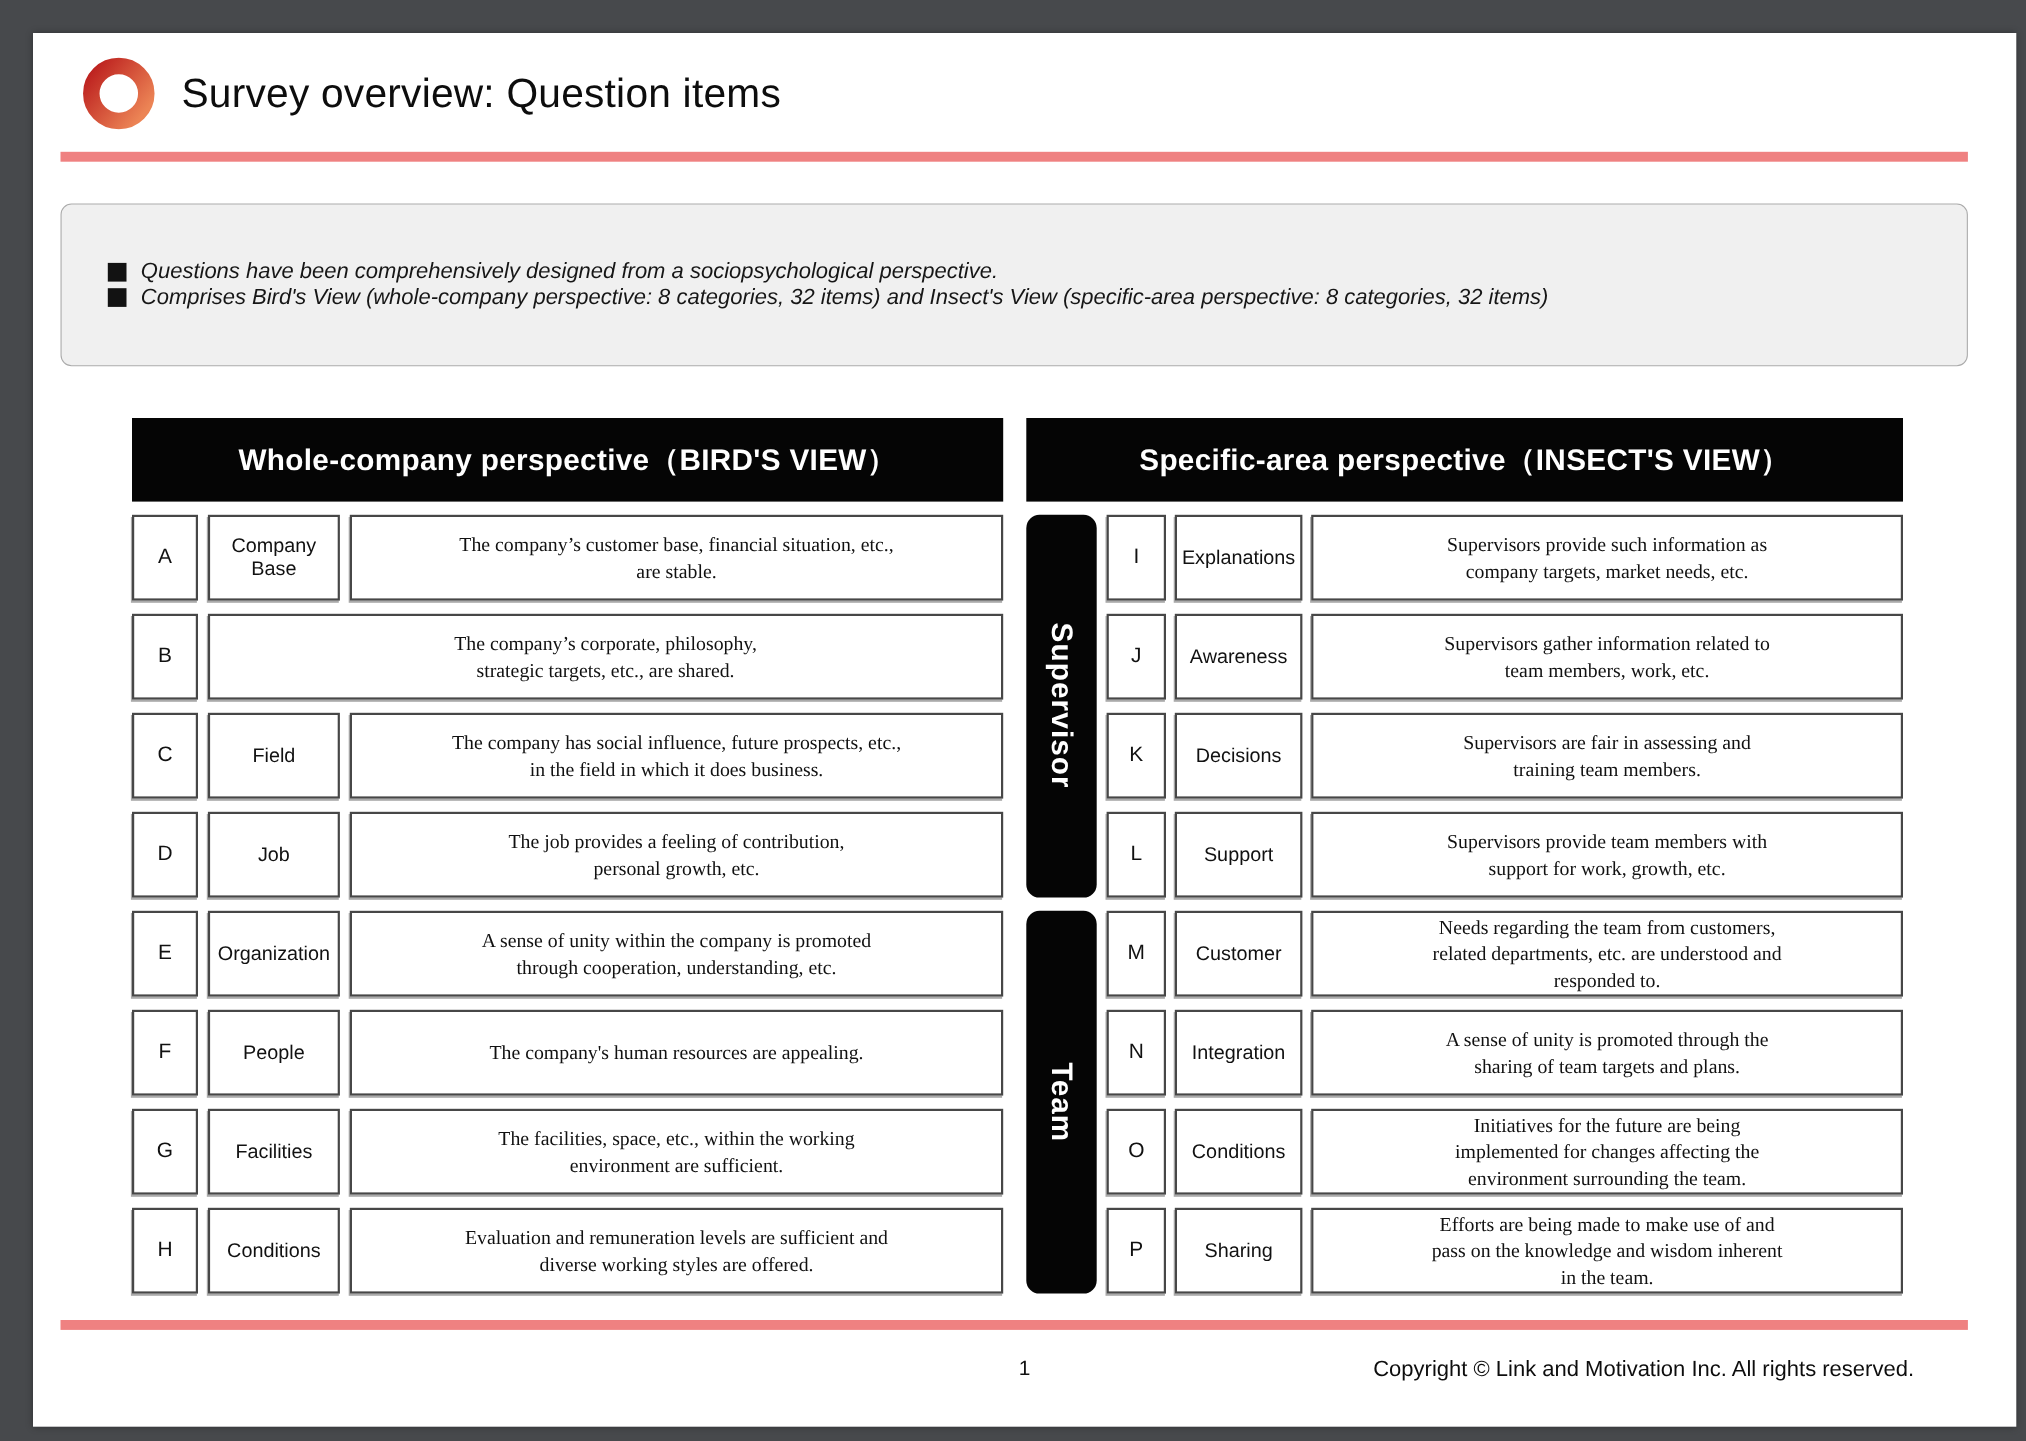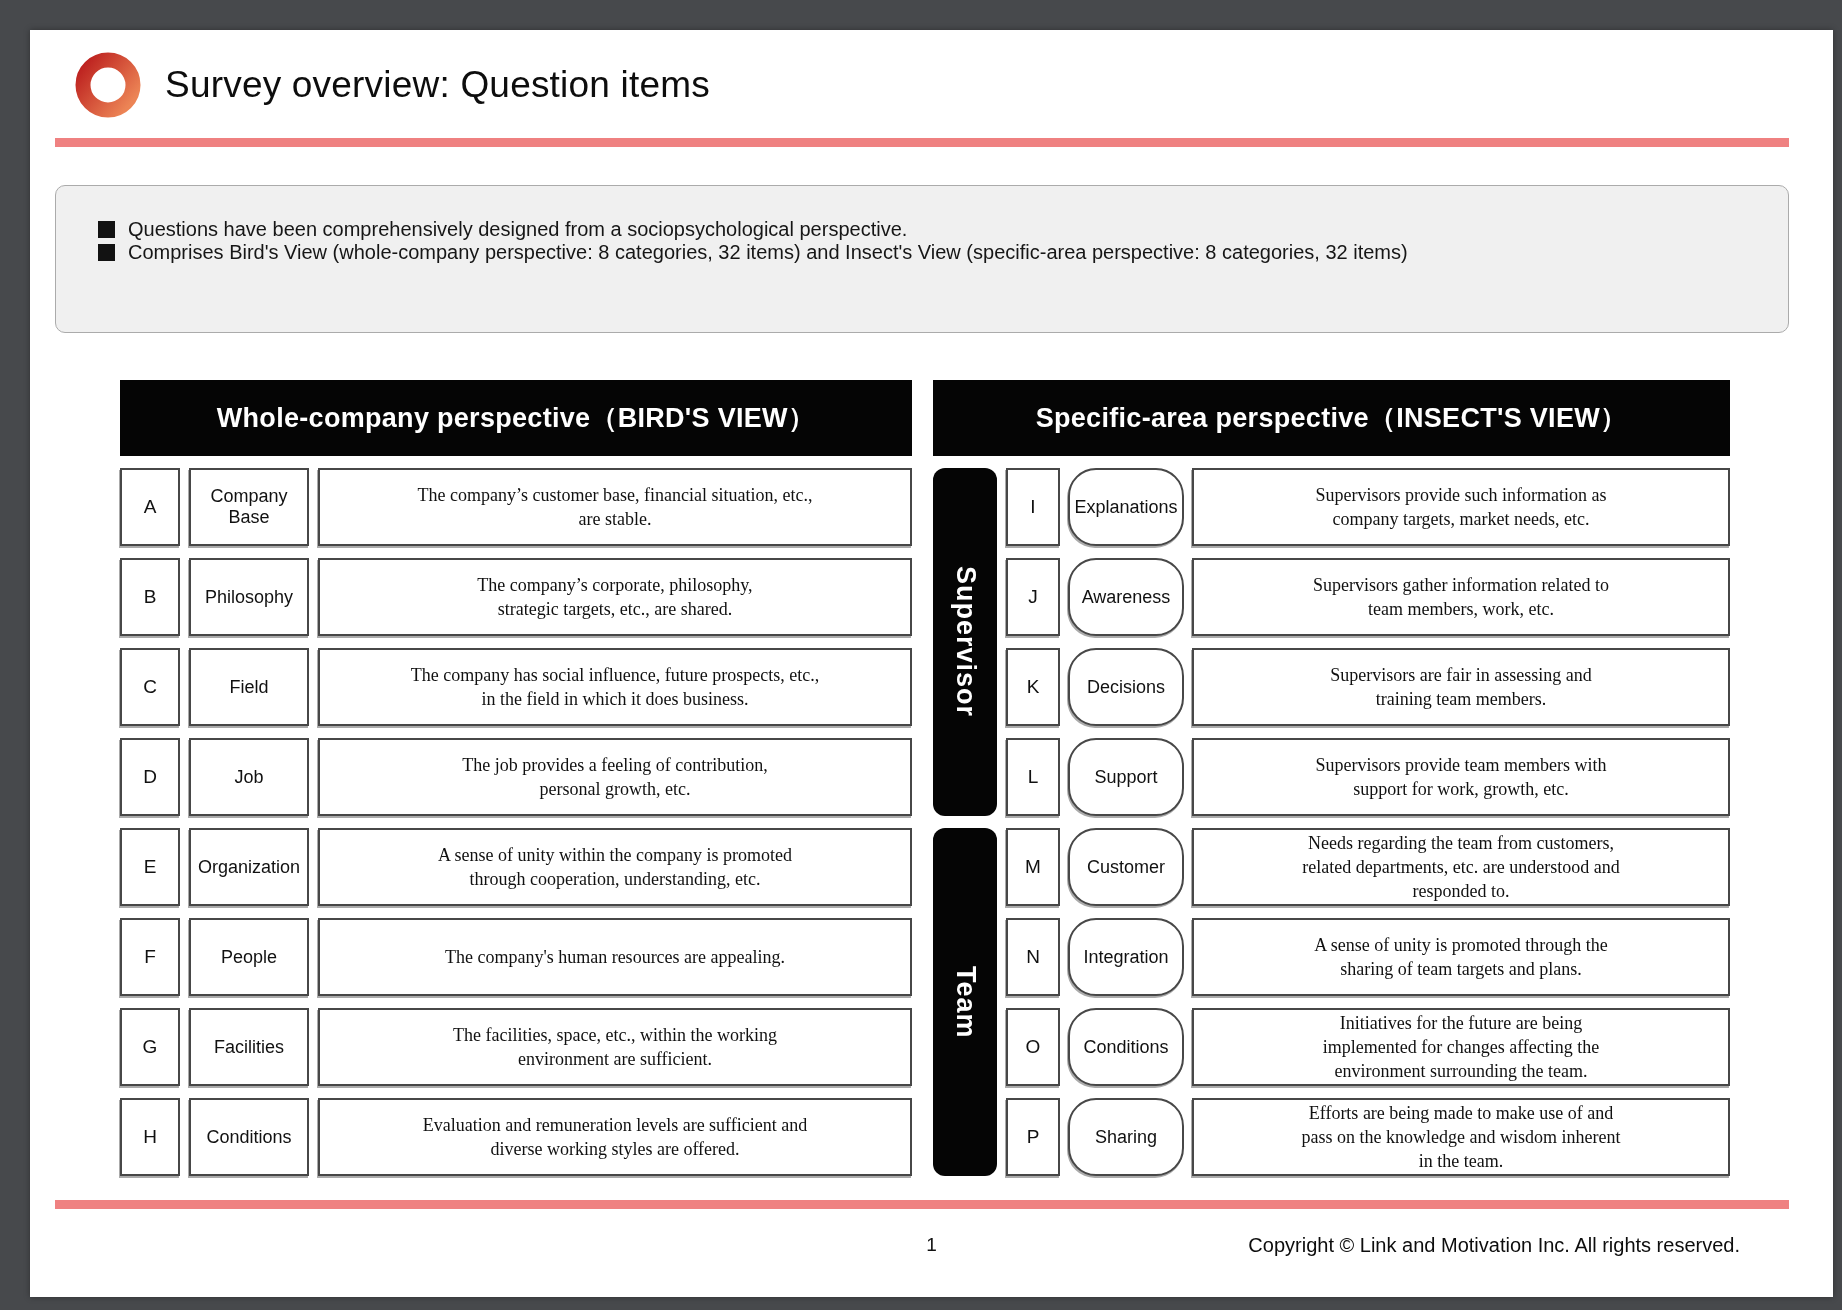--- a/index.html
+++ b/index.html
@@ -24,21 +24,21 @@
   .page-title { font-size:37px; font-weight:500; letter-spacing:.2px; color:#0d0d0d;text-align:right; }
   
   .rule { position:absolute; left:25px; width:1734px; height:9px; background:var(--accent,#ef8181); }
   .rule.top { top:108px; }
   .rule.bottom { top:1170px; }
   
   .notes {
     position:absolute; left:25px; top:155px; width:1734px; height:148px;
     background:var(--note-bg,#f0f0f0);
     border:1px solid #ababab; border-radius:10px;
-    padding:32px 42px; display:flex; flex-direction:column; justify-content:flex-start;
+    padding:32px 42px; display:flex; flex-direction:column; justify-content:center;font-style:italic;
   }
   .note-line { display:flex; align-items:center; gap:13px; font-size:20px; color:#161616; }
   .bullet-sq { width:17px; height:17px; background:#121212; flex:0 0 auto; }
   
   .tbl { position:absolute; top:350px; }
   .tbl.left  { left:90px;  width:792px; }
   .tbl.right { left:903px; width:797px; }
   .tbl-header {
     height:76px; background:var(--header-bg,#050505); color:#fff;
     display:flex; align-items:center; justify-content:center;
@@ -48,21 +48,21 @@
   .row { display:flex; height:78px; margin-bottom:12px; }
   .cell {
     border:2px solid #474747; background:#fff;
     display:flex; align-items:center; justify-content:center;
     text-align:center; box-shadow:-1px 2px 0 0 #aaaaaa;
   }
   .cell.letter   { width:60px;  font-size:19px; margin-right:9px; flex:0 0 auto; }
   .cell.category { width:120px; font-size:18px; margin-right:9px; flex:0 0 auto; }
   .cell.desc     { flex:1; font-size:18px; line-height:1.34; white-space:pre-line; padding:0 10px;font-family:Liberation Serif, serif; }
   .tbl.right .cell.letter   { width:54px; margin-right:8px; }
-  .tbl.right .cell.category { width:116px; margin-right:8px;border-radius:28px; }
+  .tbl.right .cell.category { width:116px; margin-right:8px; }
   
   .right-body { display:flex; margin-top:12px; }
   .group-col { width:64px; margin-right:9px; flex:0 0 auto; display:flex; flex-direction:column; }
   .group-bar {
     background:var(--header-bg,#050505); color:#fff; border-radius:12px;
     height:348px; display:flex; align-items:center; justify-content:center;
     writing-mode:vertical-rl; font-size:27px; font-weight:700; letter-spacing:1px;
   }
   .group-bar.first { margin-bottom:12px; }
   .rows-col { flex:1; }
@@ -112,21 +112,20 @@
     <div class="rows">
   <div class="row">
     <div class="cell letter">A</div>
     <div class="cell category">Company Base</div>
     <div class="cell desc">The company’s customer base, financial situation, etc.,
 are stable.</div>
   </div>
 
   <div class="row">
     <div class="cell letter">B</div>
-    <div class="cell category">Philosophy</div>
     <div class="cell desc">The company’s corporate, philosophy,
 strategic targets, etc., are shared.</div>
   </div>
 
   <div class="row">
     <div class="cell letter">C</div>
     <div class="cell category">Field</div>
     <div class="cell desc">The company has social influence, future prospects, etc.,
 in the field in which it does business.</div>
   </div>

